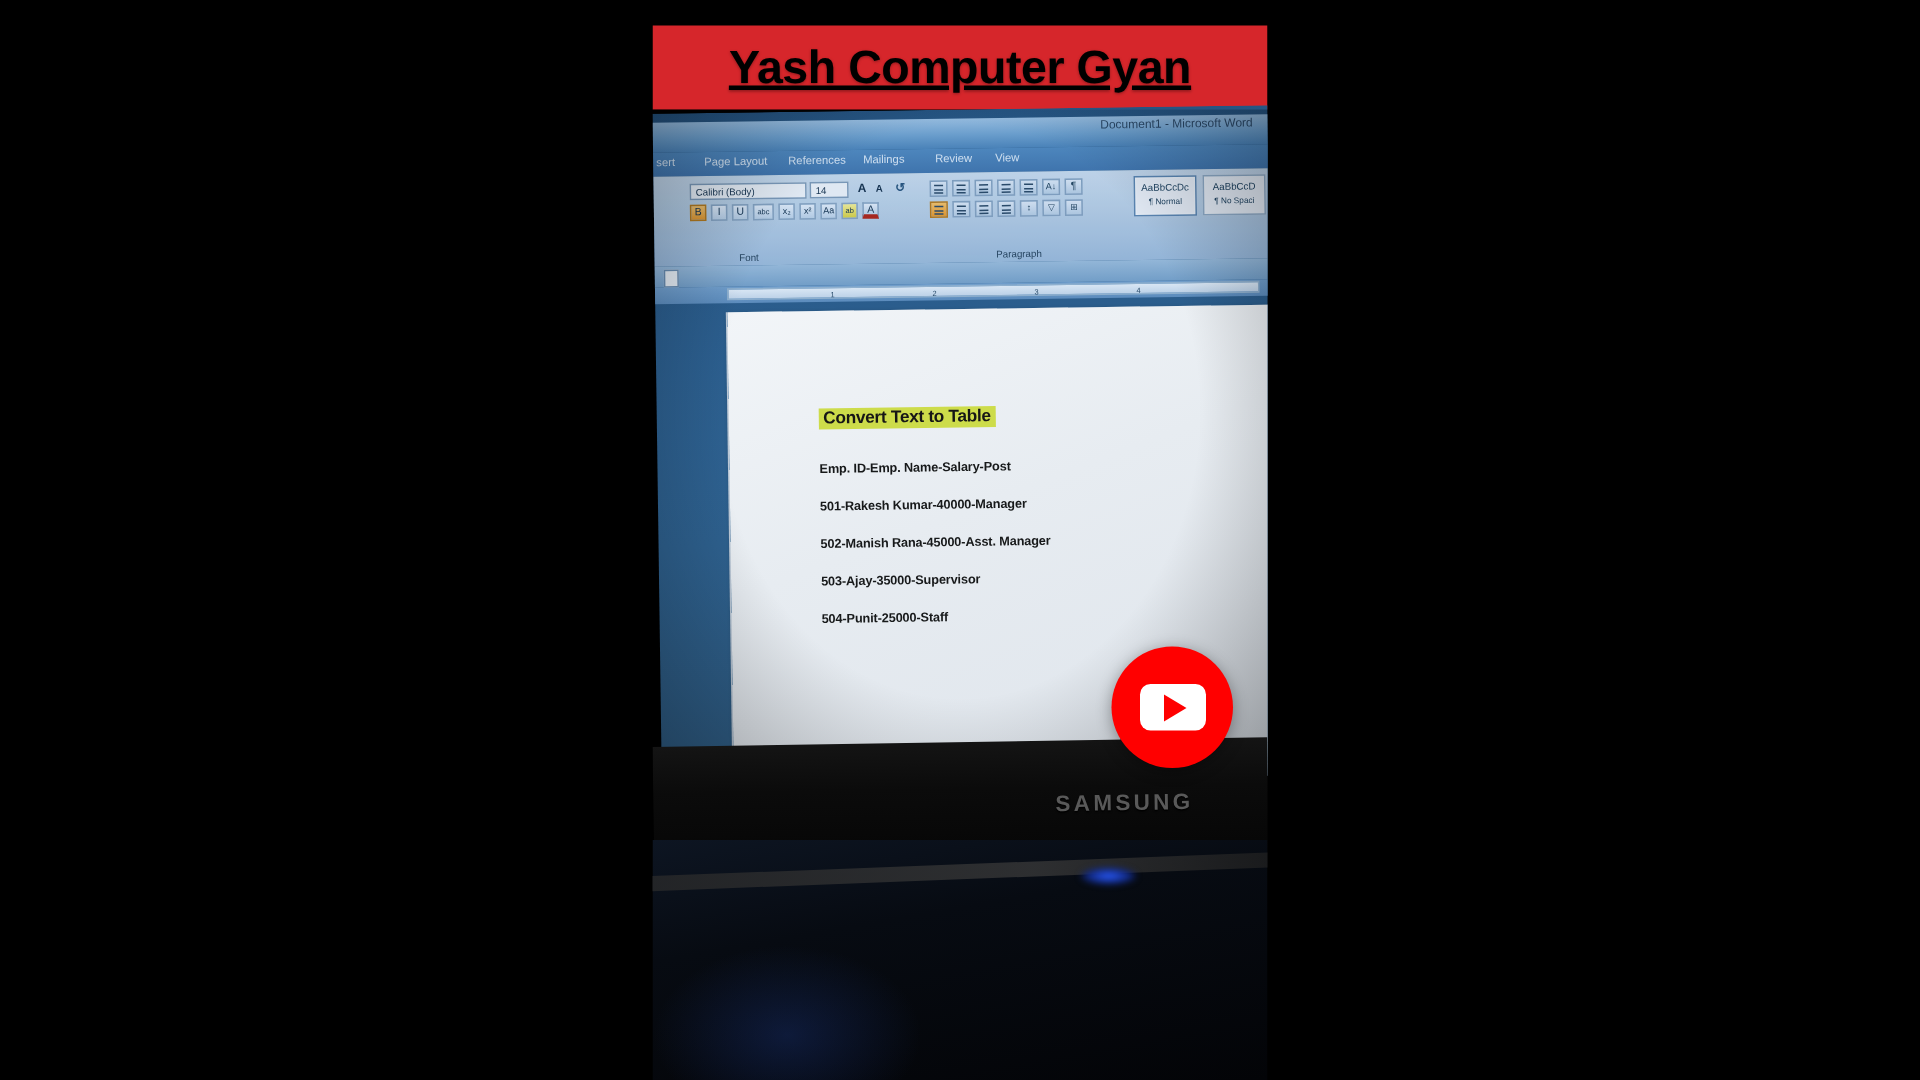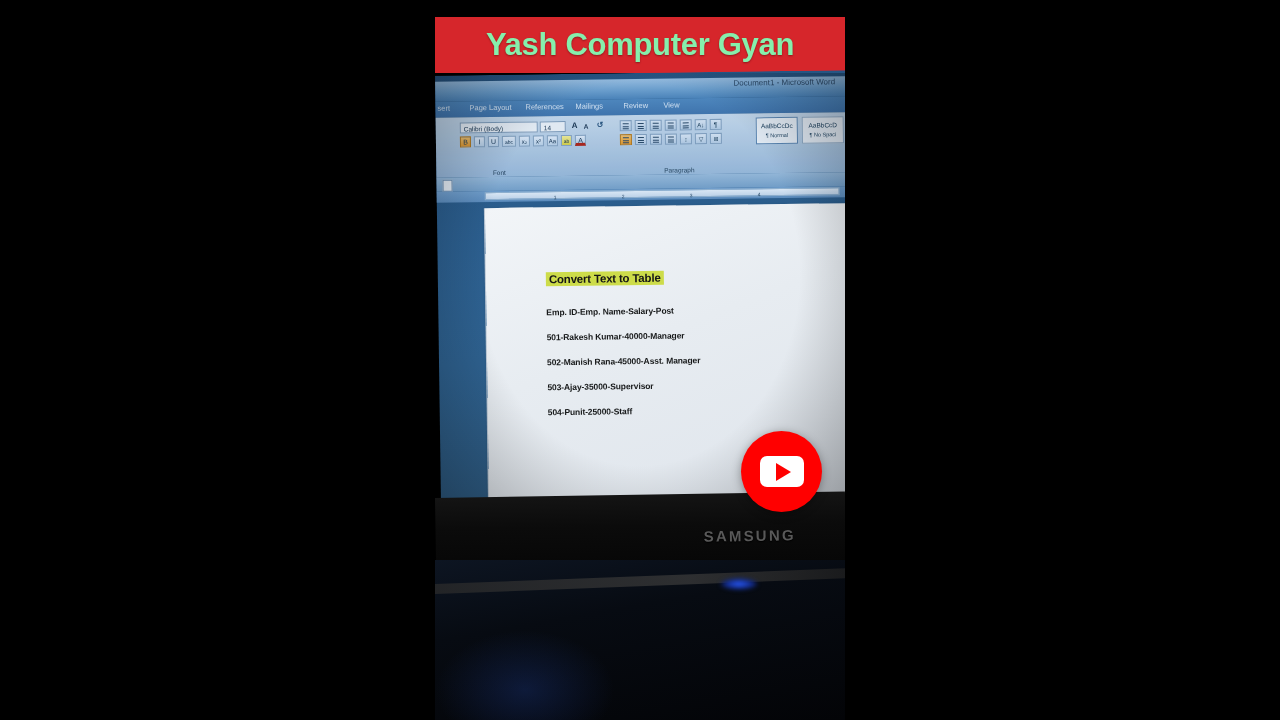--- a/index.html
+++ b/index.html
@@ -5,22 +5,22 @@
   html,body{margin:0;padding:0;background:#000;}
   body{width:1280px;height:720px;overflow:hidden;font-family:"Liberation Sans",sans-serif;}
   .stage{position:relative;width:1280px;height:720px;background:#000;}
 
   
   .vcol{position:absolute;left:435px;top:0;width:410px;height:720px;background:#000;overflow:hidden;}
 
   
   .banner{position:absolute;left:0;top:17px;width:410px;height:56px;background:#d6262b;
           display:flex;align-items:center;justify-content:center;overflow:hidden;}
-  .banner-text{color:#86efac;font-weight:bold;font-size:31px;letter-spacing:-0.3px;white-space:nowrap;
-               text-shadow:0 1px 2px rgba(0,0,0,.35);}
+  .banner-text{color:#000000;font-weight:bold;font-size:31px;letter-spacing:-0.3px;white-space:nowrap;
+               text-shadow:0 1px 2px rgba(0,0,0,.35);text-decoration:underline;}
 
   
   .monitor{position:absolute;left:0;top:73px;width:410px;height:447px;overflow:hidden;
            transform:rotate(-0.8deg);transform-origin:50% 0%;}
   .screen{position:absolute;left:-2px;top:0;width:416px;height:450px;
           background:linear-gradient(175deg,#24527f 0%,#2a5c8c 22%,#2e618f 60%,#315f86 100%);}
 
   
   .titlebar{position:absolute;left:0;top:6px;width:416px;height:20px;
             background:linear-gradient(180deg,#9dc3e6 0%,#6fa3d2 55%,#4d86bd 100%);opacity:.92;}

